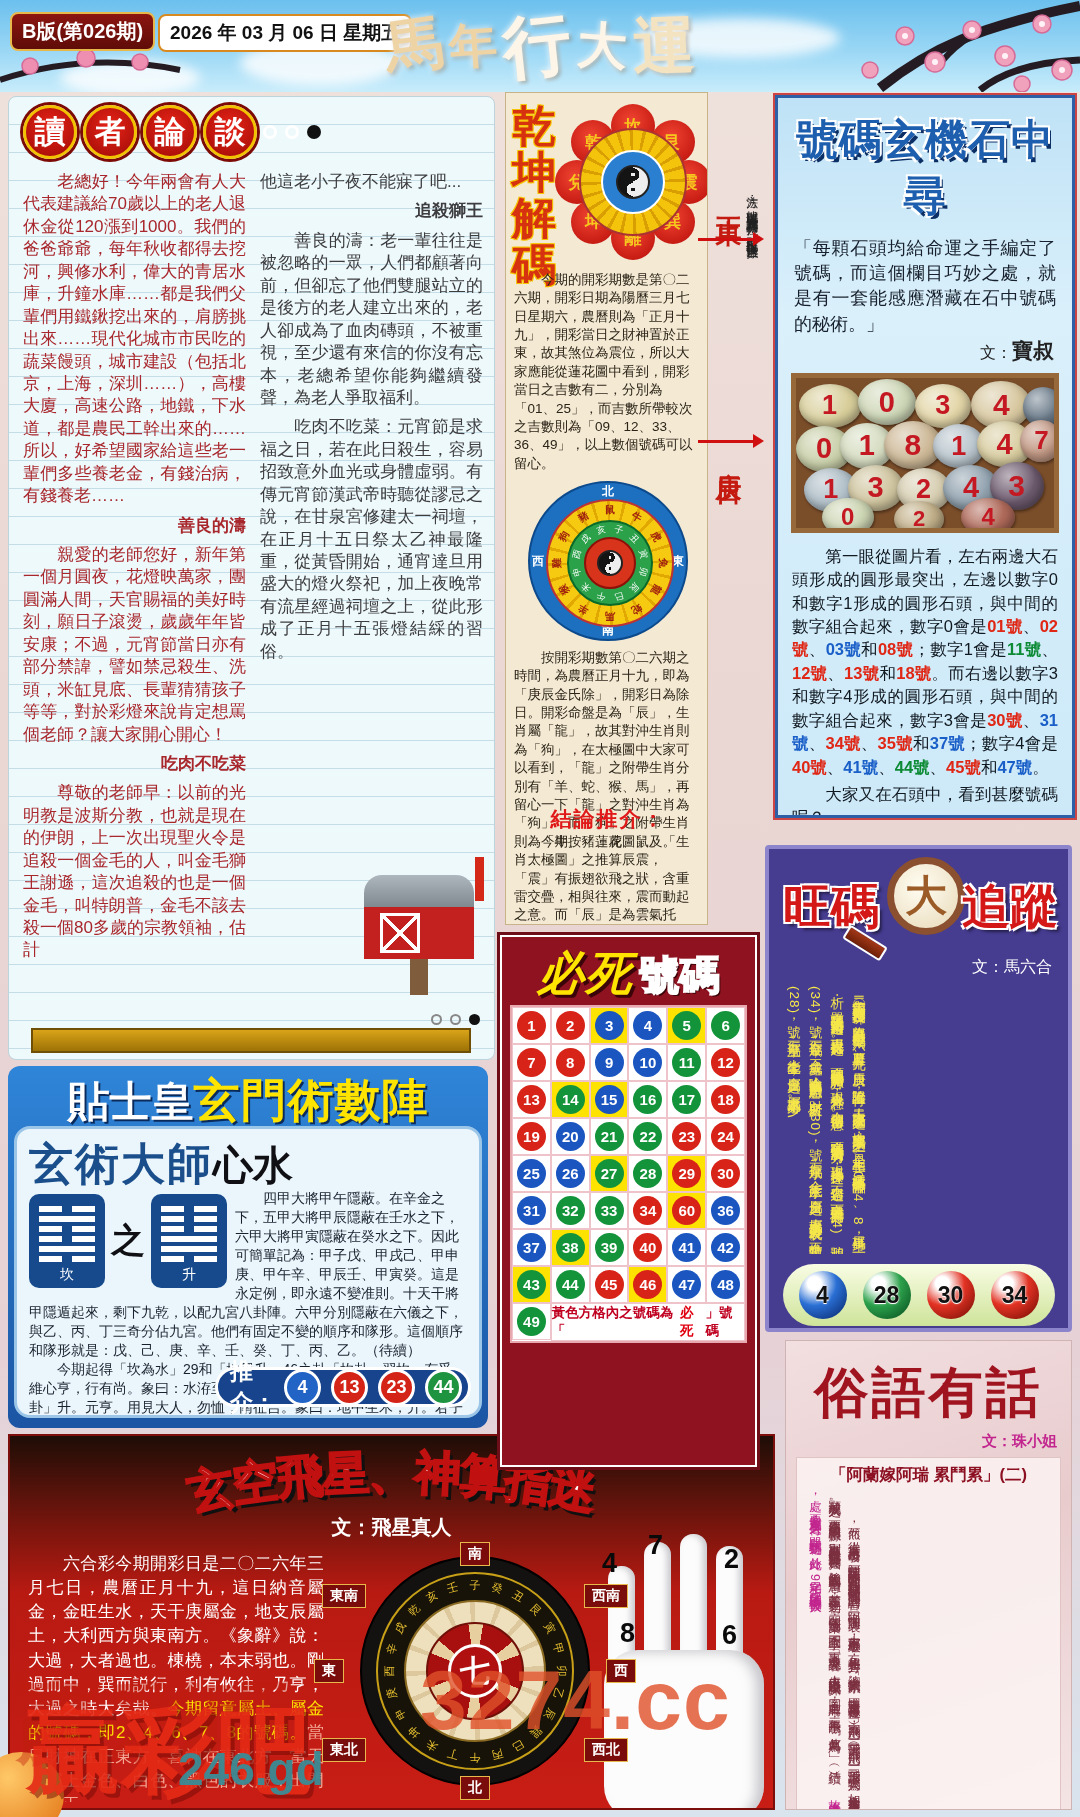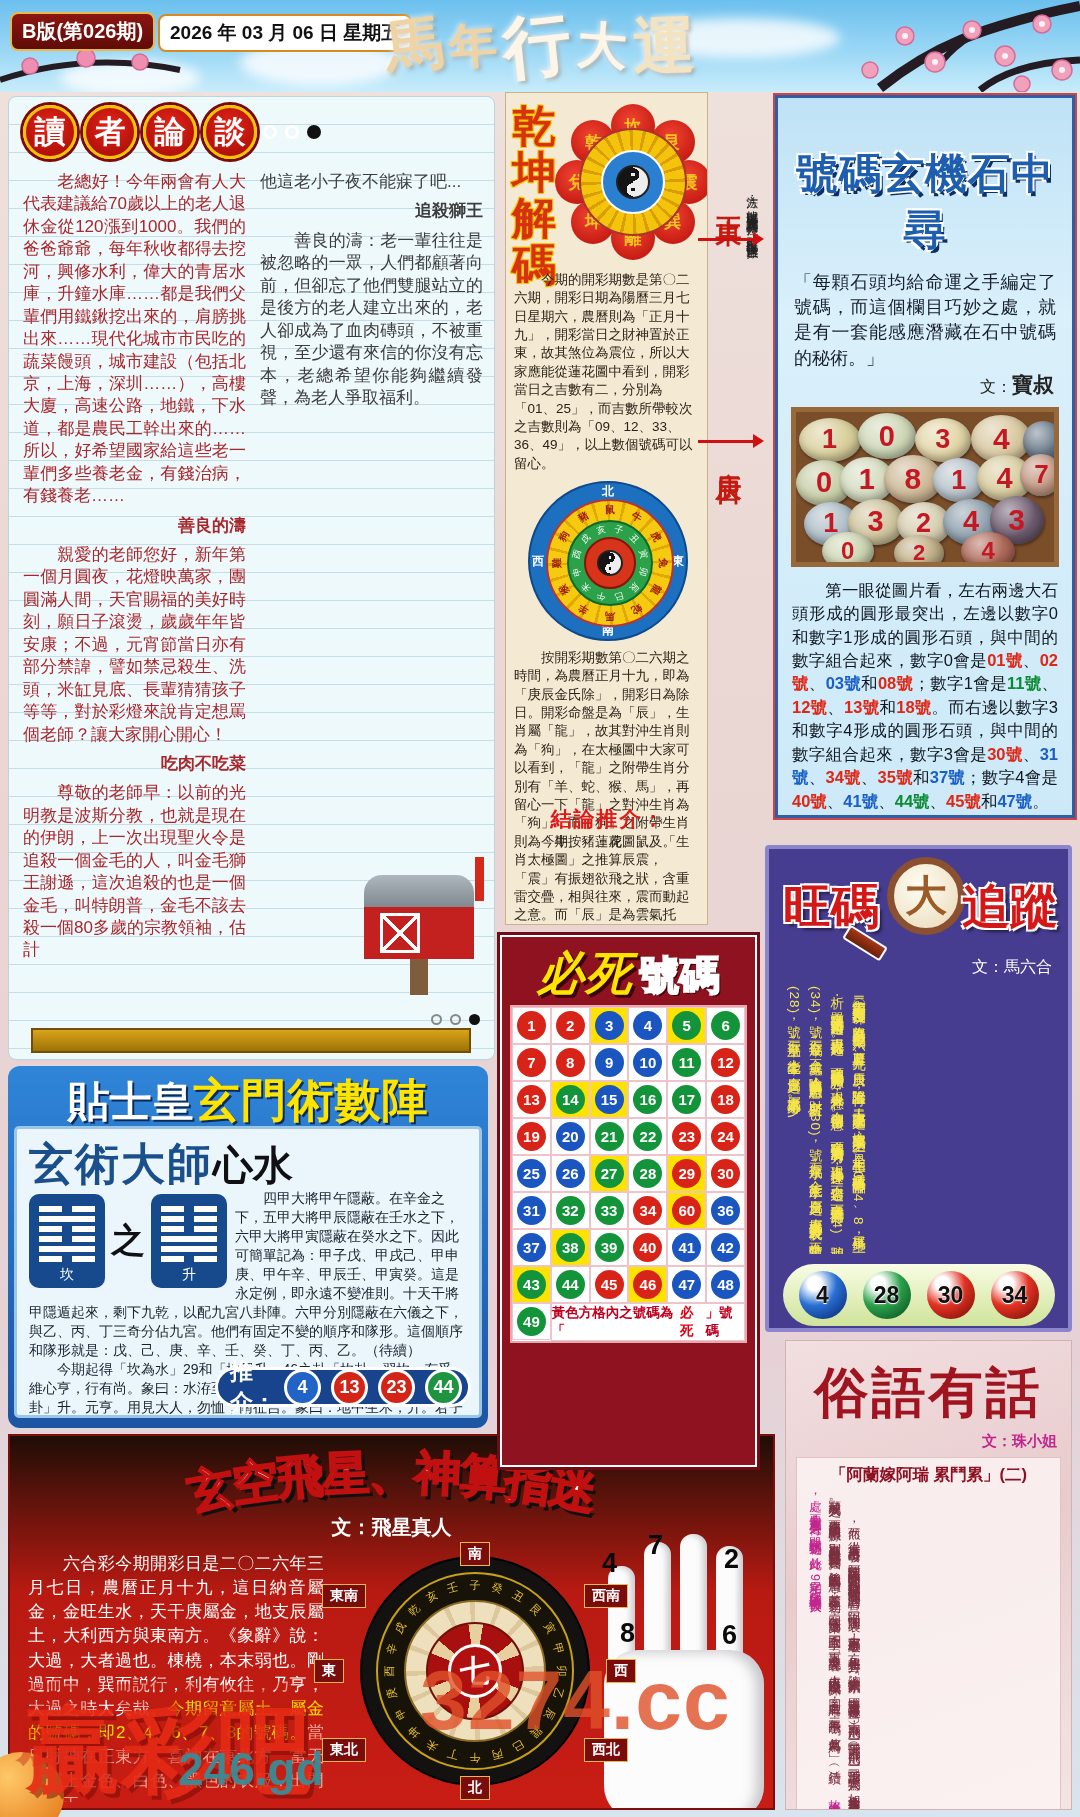--- a/index.html
+++ b/index.html
@@ -97,21 +97,21 @@
   .vnote { position:absolute; writing-mode:vertical-rl; color:#222; font-size:12px; line-height:1.35; letter-spacing:1px; }
   .vred { position:absolute; writing-mode:vertical-rl; color:#c41a10; font-weight:900; font-size:26px; letter-spacing:4px; }
   .rarrow { position:absolute; height:3px; background:#d01010; }
   .rarrow i { position:absolute; right:-10px; top:-6px; border-left:11px solid #d01010;
               border-top:7px solid transparent; border-bottom:7px solid transparent; display:block; }
 
   
   #stone { left:775px; top:95px; width:300px; height:723px; border:3px solid #2d5fa6; box-shadow:0 0 0 2px #c44;
            background:linear-gradient(180deg,#bfe2f6 0%,#daf0fb 30%,#cde9f8 100%); }
   #stone-title { text-align:center; padding-top:14px; font-size:42px; font-weight:900; color:#1d5fae; letter-spacing:1px;
-           text-shadow:-2px -2px 0 #fff,2px -2px 0 #fff,-2px 2px 0 #fff,3px 3px 0 #0c2f66;margin-top:34px; }
+           text-shadow:-2px -2px 0 #fff,2px -2px 0 #fff,-2px 2px 0 #fff,3px 3px 0 #0c2f66; }
   #stone-quote { padding:12px 16px 0 16px; font-size:18px; line-height:1.4; color:#17202c; text-align:justify; }
   #stone-byline { text-align:right; padding:0 18px; font-size:16px; color:#222; }
   #stone-byline b { font-size:21px; }
   #stone-photo { position:relative; margin:8px 13px; height:160px; background:#7b4e2a; border:5px solid #96683a; overflow:hidden; }
   .stone { position:absolute; border-radius:50%; display:flex; align-items:center; justify-content:center;
            color:#c41822; font-weight:900; box-shadow:inset -3px -4px 8px rgba(0,0,0,.35), 1px 2px 3px rgba(0,0,0,.4); }
   #stone-p1,#stone-p2 { padding:4px 14px 0 14px; font-size:16.5px; line-height:1.42; color:#101820; text-align:justify; }
 
   
   #wangma { left:765px; top:845px; width:307px; height:487px; background:#463c90; border:4px solid #8d85cc; border-radius:4px; }
@@ -149,21 +149,21 @@
   .gc.red{background:#d82318} .gc.blue{background:#1a55c0} .gc.green{background:#13943a}
   .bfoot { grid-column:2 / 7; display:flex; align-items:center; justify-content:center; color:#c00020;
            font-size:13.5px; font-weight:bold; border:1px solid #efc3ca; }
 
   
   #tips { left:8px; top:1066px; width:480px; height:362px; border-radius:12px;
           background:linear-gradient(180deg,#2f85d8 0%,#1b55a4 100%); padding:4px 6px; }
   #tips-banner { text-align:center; height:56px; }
   #tips-banner .b1 { font-size:42px; font-weight:900; color:#fff; text-shadow:2px 2px 0 #0a2a5c; }
   #tips-banner .b2 { font-size:46px; font-weight:900; color:#ffe400; text-shadow:2px 2px 0 #0a2a5c; letter-spacing:1px; }
-  #tips-inner { position:relative; background:#eaf6fc; border-radius:5px; border:3px solid #9cc6e8;
+  #tips-inner { position:relative; background:#eaf6fc; border-radius:16px; border:3px solid #9cc6e8;
                 height:292px; padding:6px 12px; overflow:hidden; }
   #tips-sub { height:54px; }
   #tips-sub .s1 { font-size:44px; font-weight:900; color:#1b4f8c; letter-spacing:2px; }
   #tips-sub .s2 { font-size:40px; font-weight:900; color:#101014; }
   #hexwrap { float:left; width:196px; height:96px; margin:4px 10px 2px 0; display:flex; align-items:center; gap:6px; }
   .hexbox { background:#164a8c; border-radius:10px; padding:8px 10px 4px 10px; }
   .hx { width:56px; }
   .hxrow { height:6px; margin:4px 0; display:flex; gap:10px; }
   .hxrow b { flex:1; background:#fff; display:block; }
   .hxlabel { text-align:center; color:#fff; font-size:14px; margin-top:2px; }
@@ -292,20 +292,21 @@
           <p>　　老總好！今年兩會有人大代表建議給70歲以上的老人退休金從120漲到1000。我們的爸爸爺爺，每年秋收都得去挖河，興修水利，偉大的青居水庫，升鐘水庫……都是我們父輩們用鐵鍬挖出來的，肩膀挑出來……現代化城市市民吃的蔬菜饅頭，城市建設（包括北京，上海，深圳……），高樓大廈，高速公路，地鐵，下水道，都是農民工幹出來的……所以，好希望國家給這些老一輩們多些養老金，有錢治病，有錢養老……</p>
           <p style="text-align: right; font-weight: 900;">善良的濤</p>
           <p>　　親愛的老師您好，新年第一個月圓夜，花燈映萬家，團圓滿人間，天官賜福的美好時刻，願日子滾燙，歲歲年年皆安康；不過，元宵節當日亦有部分禁諱，譬如禁忌殺生、洗頭，米缸見底、長輩猜猜孩子等等，對於彩燈來說肯定想罵個老師？讓大家開心開心！</p>
           <p style="text-align: right; font-weight: 900;">吃肉不吃菜</p>
           <p>　　尊敬的老師早：以前的光明教是波斯分教，也就是現在的伊朗，上一次出現聖火令是追殺一個金毛的人，叫金毛獅王謝遜，這次追殺的也是一個金毛，叫特朗普，金毛不該去殺一個80多歲的宗教領袖，估計</p>
         </div>
       <div class="rcol c2">
           <p>他這老小子夜不能寐了吧...</p>
           <p style="text-align: right; font-weight: 900;">追殺獅王</p>
           <p>　　善良的濤：老一輩往往是被忽略的一眾，人們都顧著向前，但卻忘了他們雙腿站立的是後方的老人建立出來的，老人卻成為了血肉磚頭，不被重視，至少還有來信的你沒有忘本，老總希望你能夠繼續發聲，為老人爭取福利。</p>
+          <p>　　吃肉不吃菜：元宵節是求福之日，若在此日殺生，容易招致意外血光或身體虛弱。有傳元宵節漢武帝時聽從謬忌之說，在甘泉宮修建太一祠壇，在正月十五日祭太乙神最隆重，從黃昏開始，通宵達旦用盛大的燈火祭祀，加上夜晚常有流星經過祠壇之上，從此形成了正月十五張燈結綵的習俗。</p>
         </div>
     </div>
     <div id="mailbox">
       <div id="mb-flag"></div>
       <div id="mb-roof"></div>
       <div id="mb-body">
           <div id="mb-x"></div>
         </div>
       <div id="mb-post"></div>
     </div>

